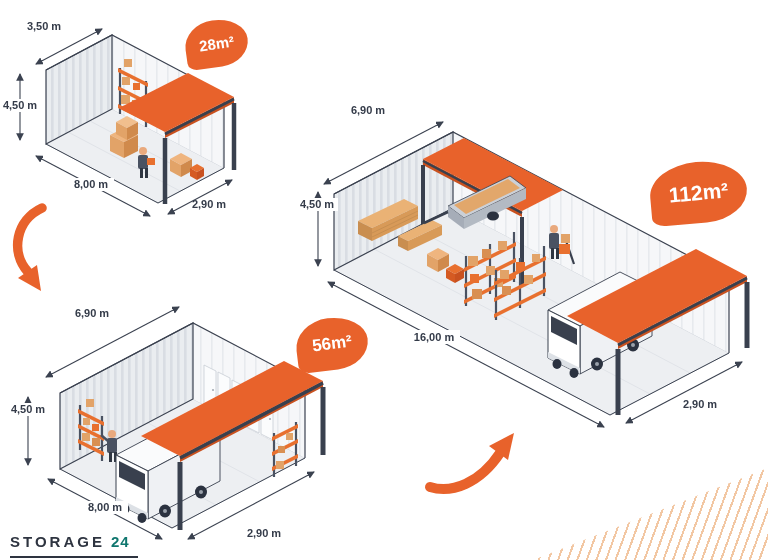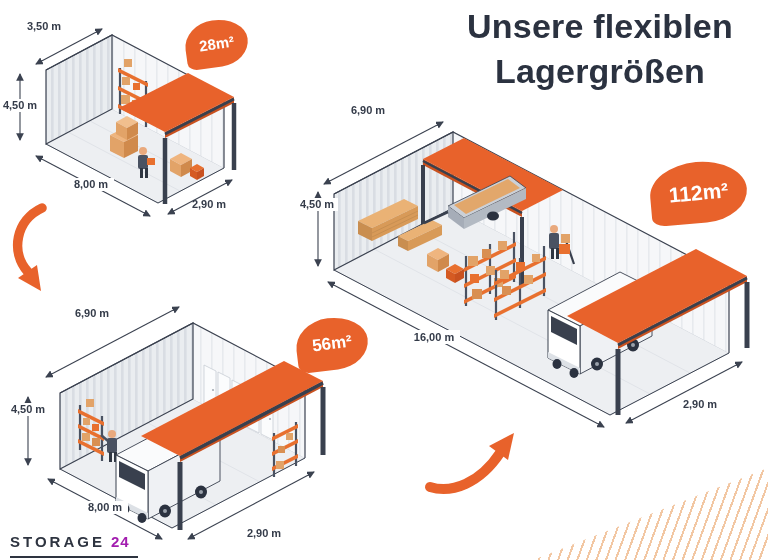--- a/index.html
+++ b/index.html
@@ -18,35 +18,31 @@
          font-weight:700;background:#E8622B;z-index:5;}
   #badge28{left:185px;top:20px;width:63px;height:47px;font-size:15px;
            border-radius:48% 52% 46% 16% / 55% 48% 52% 16%;transform:rotate(-8deg);}
   #badge56{left:296px;top:318px;width:72px;height:52px;font-size:17px;
            border-radius:48% 52% 46% 16% / 55% 48% 52% 16%;transform:rotate(-7deg);}
   #badge112{left:650px;top:162px;width:97px;height:61px;font-size:21px;
            border-radius:50% 50% 44% 14% / 52% 50% 50% 14%;transform:rotate(-5deg);}
   .logo{position:absolute;left:10px;top:533px;border-bottom:2.5px solid #2E3440;
         padding:0 8px 5px 0;z-index:6;background:transparent;}
   .logo-name{font-weight:700;letter-spacing:3px;font-size:15px;color:#2E3440;}
-  .logo-num{font-weight:800;font-size:15px;color:#a21caf;margin-left:6px;letter-spacing:1px;}
+  .logo-num{font-weight:800;font-size:15px;color:#0f766e;margin-left:6px;letter-spacing:1px;}
   .stripes{position:absolute;right:0;bottom:0;width:235px;height:92px;
            background:repeating-linear-gradient(110deg,#F2C7A3 0 2px,rgba(255,255,255,0) 2px 9px);
            clip-path:polygon(100% 0,100% 100%,0 100%);}
   svg text.dim{font:700 11px "Liberation Sans","DejaVu Sans",sans-serif;fill:#343B49;}
 </style>
 </head>
 <body>
 
 <div class="canvas">
 
-  <div class="title">
-    <div>Unsere flexiblen</div>
-    <div>Lagergrößen</div>
-  </div>
 
   <svg id="u28" class="unit" width="265" height="235" viewBox="0 0 265 235">
     <defs>
       <pattern id="po-a" width="7" height="8" patternUnits="userSpaceOnUse">
         <rect width="7" height="8" fill="#EAEDF0"></rect>
           <rect width="2.6" height="8" fill="#D9DDE3"></rect>
       </pattern>
       <pattern id="pi-a" width="11" height="8" patternUnits="userSpaceOnUse">
         <rect width="11" height="8" fill="#F6F7F9"></rect>
           <rect width="1.6" height="8" fill="#E7EAEE"></rect>

